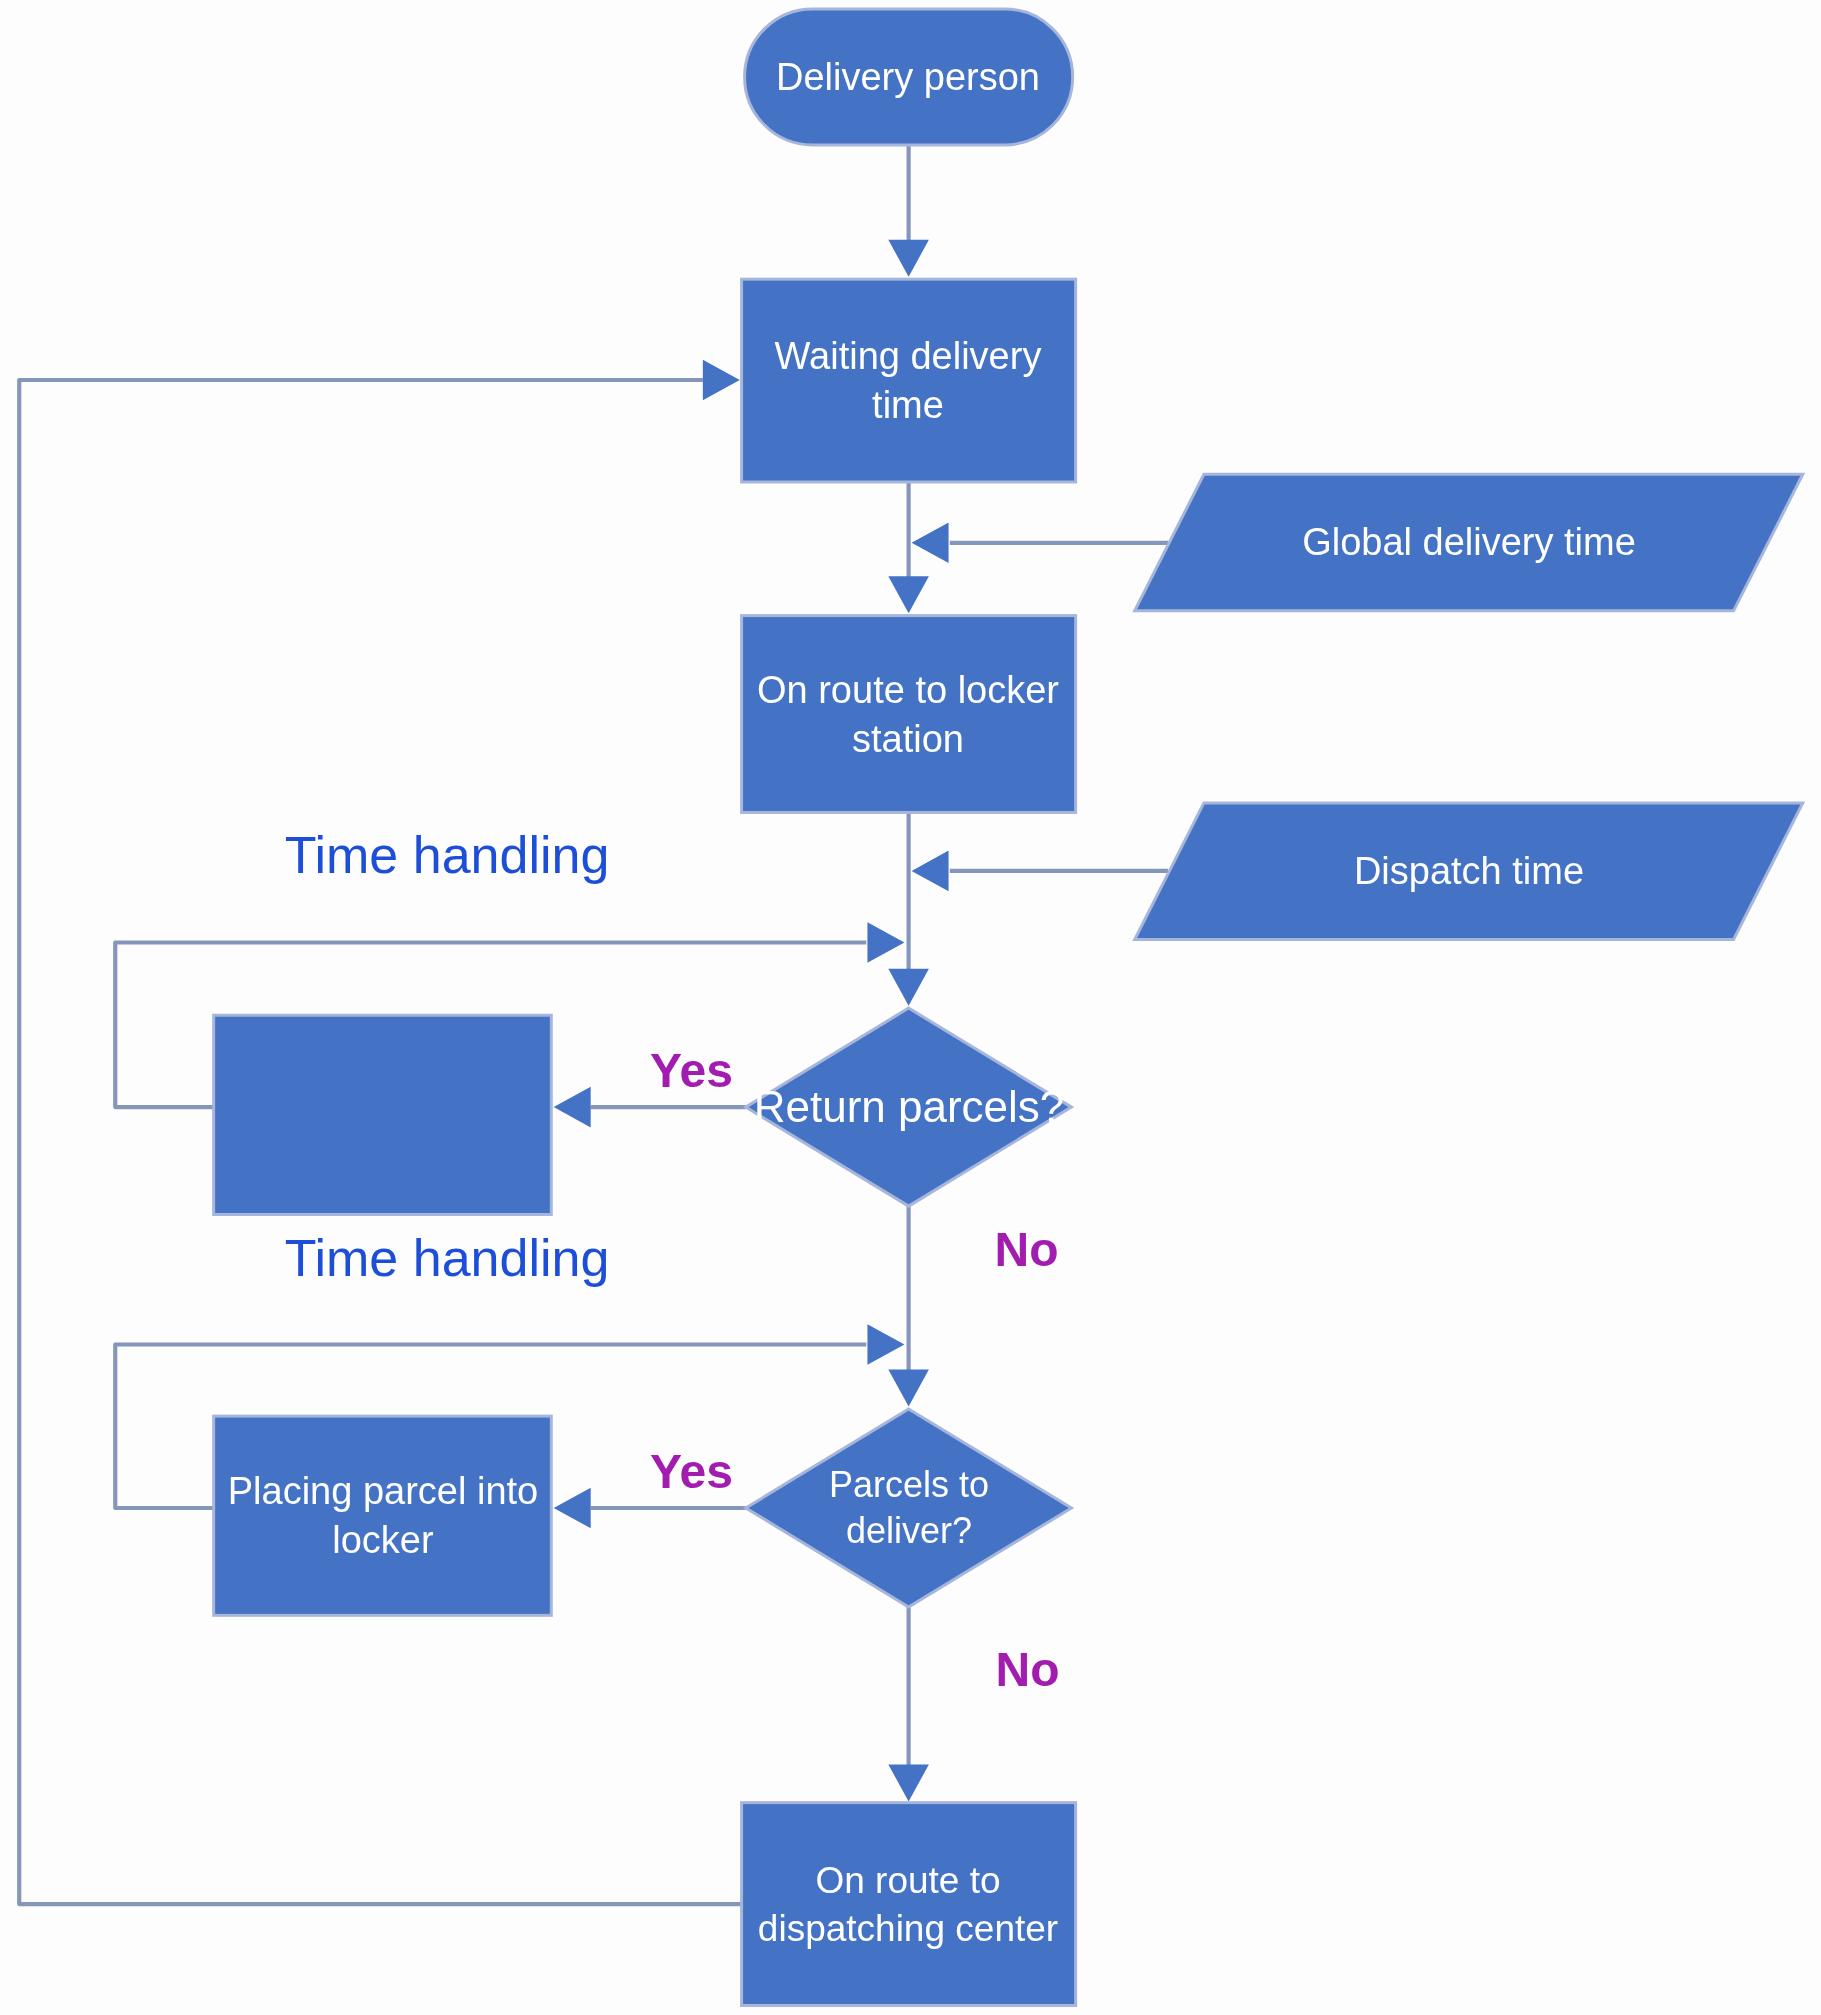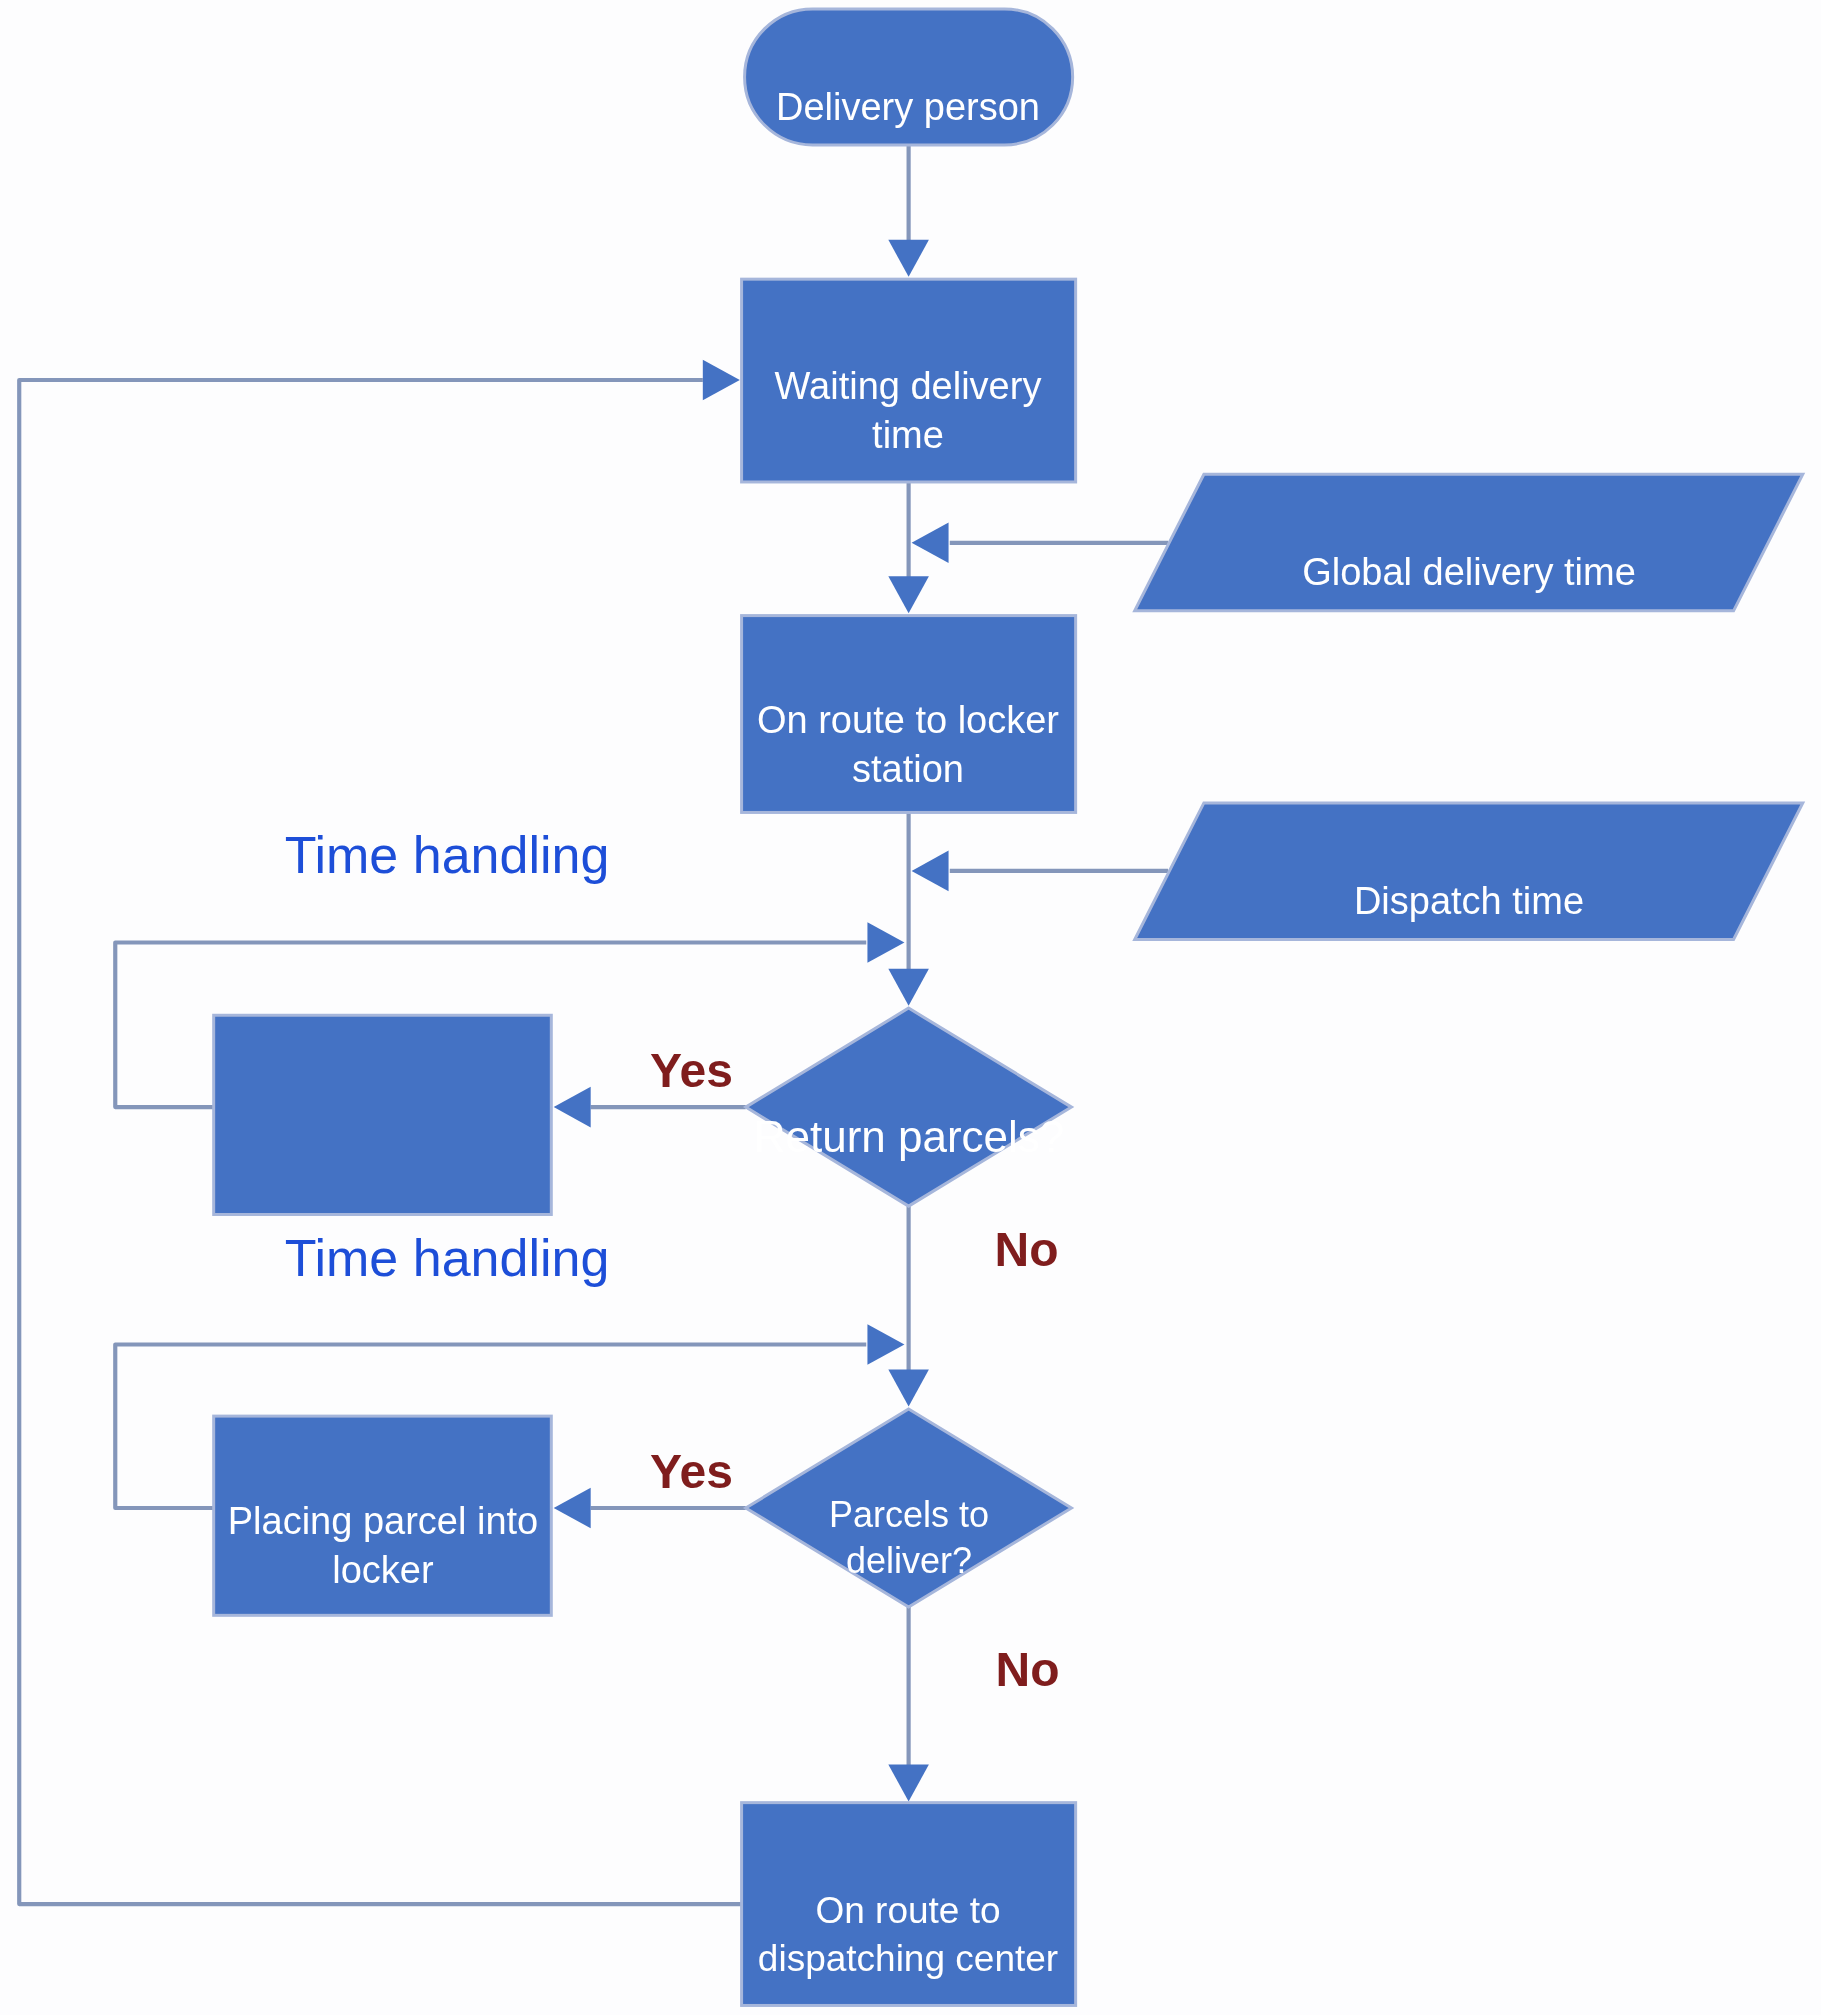--- a/index.html
+++ b/index.html
@@ -13,34 +13,33 @@
   svg.diagram-layer { position:absolute; left:0; top:0; }
   .node-label {
     position:absolute;
     display:flex; align-items:center; justify-content:center;
     text-align:center;
     color:#ffffff;
     font-size:38px;
     line-height:1.28;
     white-space:pre-line;
     pointer-events:none;
-    margin-top:30px;
   }
   .edge-label {
     position:absolute;
     text-align:center;
     color:#1d4ed8;
     font-size:52px;
     line-height:1.1;
     pointer-events:none;
   }
   .edge-label.yn {
     font-weight:bold;
     font-size:48px;
-    color:#7f1d1d;
+    color:#a21caf;
   }
 </style>
 </head>
 <body>
 
 <div class="canvas">
 
   <svg class="diagram-layer" width="1822" height="2015" viewBox="0 0 3054 3378">
 
     <g stroke="#8496ba" stroke-width="7" fill="none" stroke-linejoin="round">

